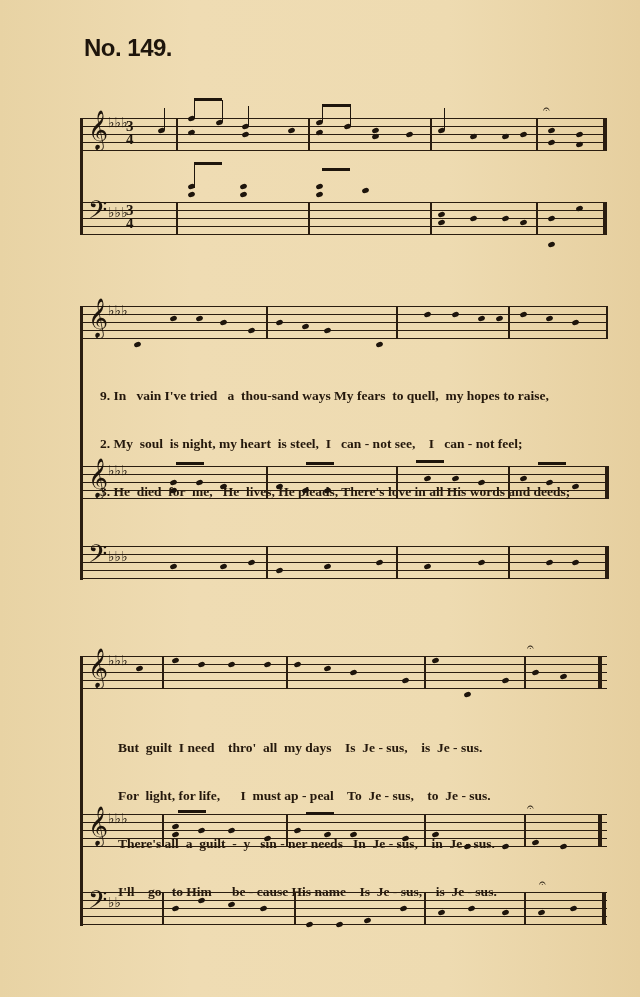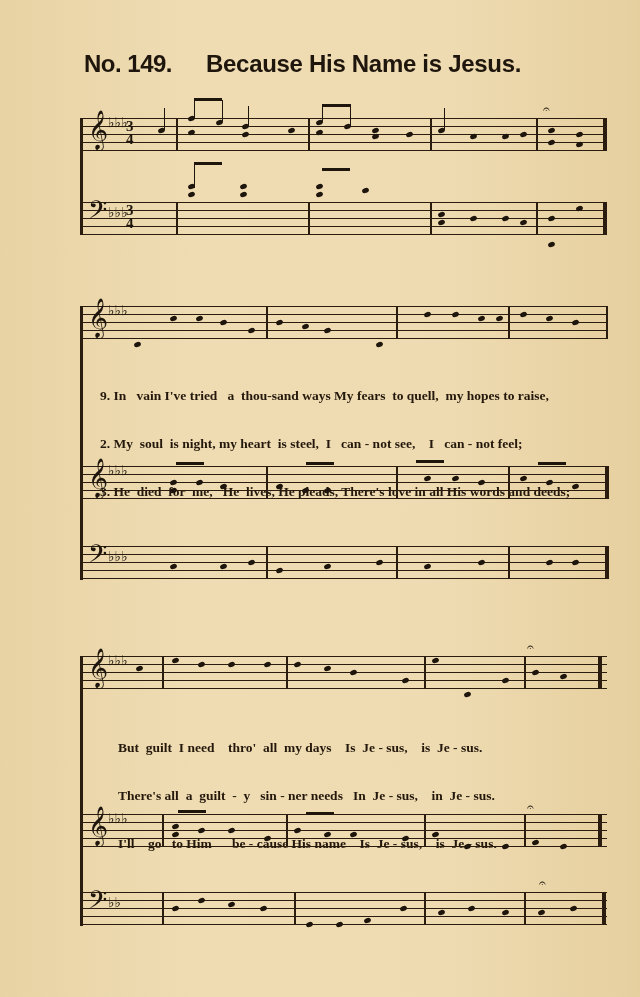--- a/index.html
+++ b/index.html
@@ -1,18 +1,18 @@
 <!DOCTYPE html>
 <html><head>
 <meta charset="utf-8">
 <style>
   html,body{margin:0;padding:0;}
   body{width:640px;height:997px;background:#ecd9ae;position:relative;overflow:hidden;font-family:"Liberation Serif",serif;color:#1e150c;}
   .page{position:absolute;left:0;top:0;width:640px;height:997px;background:linear-gradient(90deg,#e8d3a4 0%,#efdcb3 30%,#eedbb1 70%,#e6cf9f 100%);}
-  .title-row{position:absolute;left:84px;top:32px;width:520px;height:36px;margin-top:16px;}
+  .title-row{position:absolute;left:84px;top:32px;width:520px;height:36px;}
   .hymn-no{position:absolute;left:0;top:2px;font-family:"Liberation Sans",sans-serif;font-weight:bold;font-size:24px;letter-spacing:-0.5px;}
   .hymn-title{position:absolute;left:122px;top:2px;font-family:"Liberation Sans",sans-serif;font-weight:bold;font-size:24px;letter-spacing:-0.3px;}
   .credits{position:absolute;left:100px;top:72px;width:490px;height:28px;font-family:"Liberation Sans",sans-serif;}
   .arr{position:absolute;left:4px;top:6px;font-size:11px;font-weight:bold;}
   .copy{position:absolute;left:150px;top:2px;width:190px;text-align:center;font-size:7px;line-height:10px;letter-spacing:0.3px;}
   .composer{position:absolute;right:0;top:6px;font-size:11px;font-weight:bold;}
   .system{position:absolute;left:80px;width:527px;}
   .staff{position:absolute;left:0;width:527px;height:32px;}
   .staff .line{position:absolute;left:0;width:100%;height:1px;background:#2a1d10;}
   .brace{position:absolute;left:0;width:3px;background:#2a1d10;}
@@ -28,21 +28,20 @@
   .lyrics div{height:16px;}
   .fermata{position:absolute;font-size:12px;font-family:"DejaVu Sans",sans-serif;}
 </style>
 </head>
 <body>
 
 <div class="page">
 
   <div class="title-row">
     <span class="hymn-no">No. 149.</span>
-    <span class="hymn-title">Because His Name is Jesus.</span>
   </div>
 
 
   <div class="system" style="top:118px;height:118px;">
     <div class="brace" style="top:0;height:116px;"></div>
     <div class="staff" style="top:0;">
       <div class="line" style="top:0"></div>
         <div class="line" style="top:8px"></div>
         <div class="line" style="top:16px"></div>
         <div class="line" style="top:24px"></div>
@@ -245,20 +244,21 @@
         <div class="note" style="left:322px;top:22px;"></div>
       <div class="note" style="left:352px;top:2px;"></div>
         <div class="note" style="left:384px;top:36px;"></div>
         <div class="note" style="left:422px;top:22px;"></div>
       <div class="note" style="left:452px;top:14px;"></div>
         <div class="note" style="left:480px;top:18px;"></div>
       <span class="fermata" style="left:447px;top:-16px;">𝄐</span>
     </div>
     <div class="lyrics" style="left:38px;top:52px;font-size:13.5px;">
       <div>But  guilt  I need    thro'  all  my days    Is  Je - sus,    is  Je - sus.</div>
+      <div>For  light, for life,      I  must ap - peal    To  Je - sus,    to  Je - sus.</div>
       <div>There's all  a  guilt  -  y   sin - ner needs   In  Je - sus,    in  Je - sus.</div>
       <div>I'll    go   to Him      be - cause His name    Is  Je - sus,    is  Je - sus.</div>
     </div>
     <div class="staff" style="top:158px;">
       <div class="line" style="top:0"></div>
         <div class="line" style="top:8px"></div>
         <div class="line" style="top:16px"></div>
         <div class="line" style="top:24px"></div>
         <div class="line" style="top:32px"></div>
       <span class="clef" style="top:-6px;">𝄞</span>

